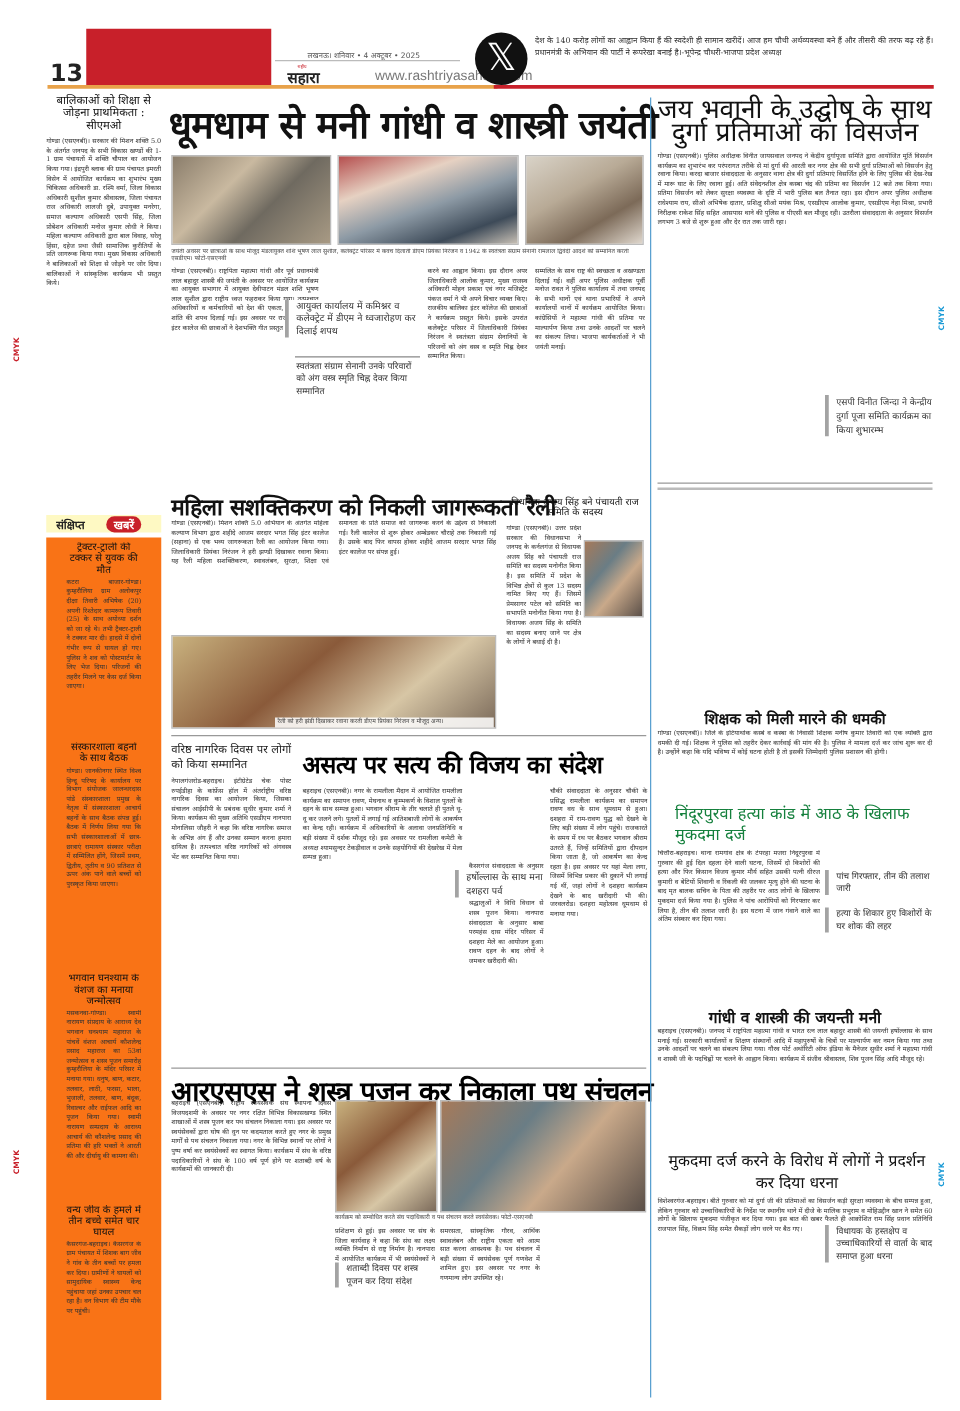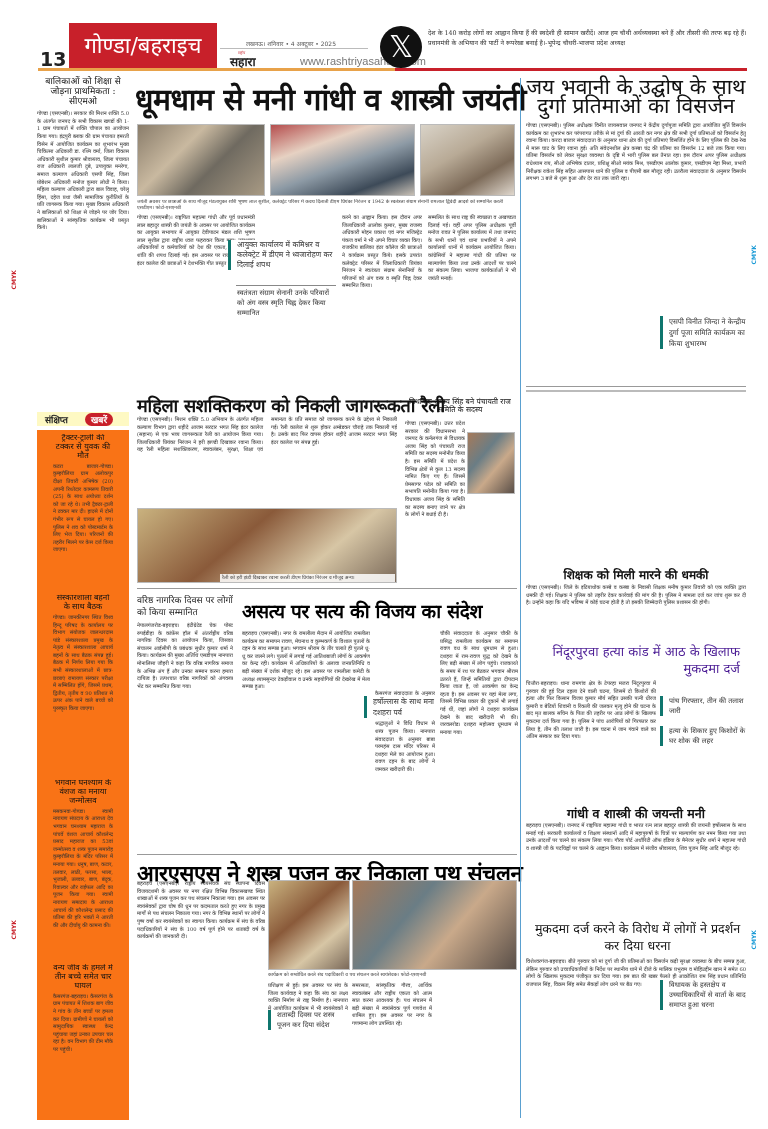--- a/index.html
+++ b/index.html
@@ -9,30 +9,29 @@
   .body-text { font-family: "DejaVu Serif", serif; font-size: 5.2px; line-height: 7.6px; color: #333; text-align: justify; overflow: hidden; }
   .hl { font-family: "DejaVu Sans", sans-serif; color: #111; text-align: center; line-height: 1.12; }
   .photo { background: linear-gradient(135deg, #8a7d6b 0%, #c9b9a0 35%, #6f6a60 60%, #a89a84 100%); border: 1px solid #bbb; }
   .photo.b { background: linear-gradient(160deg, #b54e4e 0%, #e6d1c2 30%, #8d9aa5 55%, #3d4a58 80%, #c8c0b5 100%); }
   .photo.c { background: linear-gradient(150deg, #d9d3c8 0%, #b8aa96 40%, #7c6a58 70%, #e0d8ce 100%); }
   .photo.d { background: linear-gradient(140deg, #c9b27f 0%, #8a5a3a 40%, #d7c6a5 70%, #7b6a5a 100%); }
   .photo.e { background: linear-gradient(130deg, #a67a5a 0%, #6a7d85 35%, #c9a98a 60%, #5a4f48 100%); }
   .caption { font-family: "DejaVu Serif", serif; font-size: 4.8px; color: #444; line-height: 6px; }
   .vrule { position: absolute; width: 1px; background: #5aa0d0; }
   .hrule { position: absolute; height: 1px; background: #999; }
-  .pull { border-left: 3px solid #0f766e; padding-left: 6px; font-family: "DejaVu Sans", sans-serif; color: #333; }
+  .pull { border-left: 3px solid #a3a3a3; padding-left: 6px; font-family: "DejaVu Sans", sans-serif; color: #333; }
   .cmyk { position: absolute; font-size: 6px; font-weight: bold; writing-mode: vertical-rl; transform: rotate(180deg); }
 </style>
 </head>
 <body>
 
 <div class="abs" style="left:0;top:0;width:768px;height:72px;">
   <div class="abs" style="left:40px;top:48px;font-size:19px;font-weight:bold;color:#222;">13</div>
   <div class="abs" style="left:69px;top:23px;width:148px;height:45px;background:#c8202a;"></div>
-  <div class="abs" style="left:69px;top:29px;width:148px;text-align:center;font-family:'DejaVu Serif',serif;font-size:22px;color:#fff;">गोण्डा/बहराइच</div>
   <div class="abs" style="left:246px;top:40px;font-size:6px;color:#555;">लखनऊ। शनिवार • 4 अक्टूबर • 2025</div>
   <div class="abs" style="left:220px;top:48px;width:148px;height:1px;background:#bbb;"></div>
   <div class="abs" style="left:238px;top:50px;font-size:3.5px;color:#c8202a;">राष्ट्रीय</div>
   <div class="abs" style="left:230px;top:53px;font-size:12px;font-weight:bold;color:#222;">सहारा</div>
   <div class="abs" style="left:300px;top:55px;font-family:'Liberation Sans',sans-serif;font-size:11px;color:#777;">www.rashtriyasahara.com</div>
   <div class="abs" style="left:380px;top:26px;width:42px;height:42px;border-radius:50%;background:#111;color:#fff;font-size:30px;line-height:42px;text-align:center;font-family:'DejaVu Sans',sans-serif;">𝕏</div>
   <div class="abs" style="left:428px;top:28px;width:320px;font-family:'DejaVu Serif',serif;font-size:6.3px;line-height:10px;color:#333;">देश के 140 करोड़ लोगों का आह्वान किया हैं की स्वदेशी ही सामान खरीदें। आज हम चौथी अर्थव्यवस्था बने हैं और तीसरी की तरफ बढ़ रहे हैं। प्रधानमंत्री के अभियान की पार्टी ने रूपरेखा बनाई है।-भूपेन्द्र चौधरी-भाजपा प्रदेश अध्यक्ष</div>
   <div class="abs" style="left:38px;top:68px;width:360px;height:3px;background:#e8a24a;"></div>
   <div class="abs" style="left:395px;top:68px;width:352px;height:3px;background:#c8202a;"></div>
 </div>
@@ -119,21 +118,21 @@
 <div class="abs body-text" style="left:526px;top:122px;width:220px;height:140px;">गोण्डा (एसएनबी)। पुलिस अधीक्षक विनीत जायसवाल जनपद ने केंद्रीय दुर्गापूजा समिति द्वारा आयोजित मूर्ति विसर्जन कार्यक्रम का शुभारंभ कर परंपरागत तरीके से मां दुर्गा की आरती कर नगर क्षेत्र की सभी दुर्गा प्रतिमाओं को विसर्जन हेतु रवाना किया। करदा बाजार संवाददाता के अनुसार थाना क्षेत्र की दुर्गा प्रतिमाएं विसर्जित होने के लिए पुलिस की देख-रेख में मारू घाट के लिए रवाना हुई। अति संवेदनशील क्षेत्र कस्बा चंद्र की प्रतिमा का विसर्जन 12 बजे तक किया गया। प्रतिमा विसर्जन को लेकर सुरक्षा व्यवस्था के दृष्टि में भारी पुलिस बल तैनात रहा। इस दौरान अपर पुलिस अधीक्षक राधेश्याम राय, सीओ अभिषेक दातार, प्रशिक्षु सीओ मयंक मिश्र, एसडीएम आलोक कुमार, एसडीएम नेहा मिश्रा, प्रभारी निरीक्षक राकेश सिंह सहित आसपास थाने की पुलिस व पीएसी बल मौजूद रही। उतरौला संवाददाता के अनुसार विसर्जन लगभग 3 बजे से शुरू हुआ और देर रात तक जारी रहा।</div>
 <div class="abs body-text" style="left:526px;top:264px;width:130px;height:118px;"></div>
 <div class="abs pull" style="left:660px;top:288px;width:88px;font-size:7.2px;line-height:11px;margin-top:28px;">एसपी विनीत जिन्दा ने केन्द्रीय दुर्गा पूजा समिति कार्यक्रम का किया शुभारम्भ</div>
 
 <div class="hrule" style="left:526px;top:386px;width:220px;"></div>
 <div class="abs photo" style="left:526px;top:390px;width:220px;height:0;"></div>
 
 <div class="abs" style="left:526px;top:566px;width:220px;text-align:center;font-family:'DejaVu Sans',sans-serif;font-size:12px;font-weight:bold;color:#111;">शिक्षक को मिली मारने की धमकी</div>
 <div class="abs body-text" style="left:526px;top:584px;width:220px;height:60px;">गोण्डा (एसएनबी)। जिले के इटियाथोक कस्बे व कस्बा के निवासी शिक्षक मनीष कुमार तिवारी को एक व्यक्ति द्वारा धमकी दी गई। शिक्षक ने पुलिस को तहरीर देकर कार्रवाई की मांग की है। पुलिस ने मामला दर्ज कर जांच शुरू कर दी है। उन्होंने कहा कि यदि भविष्य में कोई घटना होती है तो इसकी जिम्मेदारी पुलिस प्रशासन की होगी।</div>
 
-<div class="abs" style="left:540px;top:643px;width:200px;text-align:right;font-family:'DejaVu Serif',serif;font-size:13px;line-height:17px;color:#4c1d95;">निंदूरपुरवा हत्या कांड में आठ के खिलाफ मुकदमा दर्ज</div>
+<div class="abs" style="left:540px;top:643px;width:200px;text-align:left;font-family:'DejaVu Serif',serif;font-size:13px;line-height:17px;color:#15803d;">निंदूरपुरवा हत्या कांड में आठ के खिलाफ मुकदमा दर्ज</div>
 <div class="abs body-text" style="left:526px;top:680px;width:130px;height:100px;">चित्तौरा-बहराइच। थाना रामगांव क्षेत्र के टेपरहा मजरा निंदूरपुरवा में गुरुवार की हुई दिल दहला देने वाली घटना, जिसमें दो किशोरों की हत्या और फिर किसान विजय कुमार मौर्य सहित उसकी पत्नी धीरज कुमारी व बेटियों शिवानी व रिंकली की जलकर मृत्यु होने की घटना के बाद मृत बालक सचिन के पिता की तहरीर पर आठ लोगों के खिलाफ मुकदमा दर्ज किया गया है। पुलिस ने पांच आरोपियों को गिरफ्तार कर लिया है, तीन की तलाश जारी है। इस घटना में जान गंवाने वाले का अंतिम संस्कार कर दिया गया।</div>
 <div class="abs pull" style="left:660px;top:696px;width:88px;font-size:7px;line-height:10px;">पांच गिरफ्तार, तीन की तलाश जारी</div>
 <div class="abs pull" style="left:660px;top:726px;width:88px;font-size:7px;line-height:10px;">हत्या के शिकार हुए किशोरों के घर शोक की लहर</div>
 
 <div class="abs" style="left:526px;top:805px;width:220px;text-align:center;font-family:'DejaVu Sans',sans-serif;font-size:12.5px;font-weight:bold;color:#111;">गांधी व शास्त्री की जयन्ती मनी</div>
 <div class="abs body-text" style="left:526px;top:822px;width:220px;height:90px;">बहराइच (एसएनबी)। जनपद में राष्ट्रपिता महात्मा गांधी व भारत रत्न लाल बहादुर शास्त्री की जयन्ती हर्षोल्लास के साथ मनाई गई। सरकारी कार्यालयों व शिक्षण संस्थानों आदि में महापुरुषों के चित्रों पर माल्यार्पण कर नमन किया गया तथा उनके आदर्शों पर चलने का संकल्प लिया गया। गौरव पोर्ट अथॉरिटी ऑफ इंडिया के मैनेजर सुधीर शर्मा ने महात्मा गांधी व शास्त्री जी के पदचिह्नों पर चलने के आह्वान किया। कार्यक्रम में संजीव श्रीवास्तव, शिव पूजन सिंह आदि मौजूद रहे।</div>
 
 <div class="abs" style="left:530px;top:920px;width:215px;text-align:center;font-family:'DejaVu Serif',serif;font-size:12.5px;line-height:17px;color:#111;">मुकदमा दर्ज करने के विरोध में लोगों ने प्रदर्शन कर दिया धरना</div>
 <div class="abs body-text" style="left:526px;top:958px;width:220px;height:160px;">विशेश्वरगंज-बहराइच। बीते गुरुवार को मां दुर्गा जी की प्रतिमाओं का विसर्जन कड़ी सुरक्षा व्यवस्था के बीच सम्पन्न हुआ, लेकिन गुरुवार को उच्चाधिकारियों के निर्देश पर स्थानीय थाने में दीजे के मालिक प्रभुराम व मोहिउद्दीन खान ने समेत 60 लोगों के खिलाफ मुकदमा पंजीकृत कर दिया गया। इस बात की खबर फैलते ही आक्रोशित राम सिंह प्रधान प्रतिनिधि राजपाल सिंह, विक्रम सिंह समेत सैकड़ों लोग धरने पर बैठ गए।</div>
 <div class="abs pull" style="left:660px;top:980px;width:88px;font-size:7px;line-height:10px;background:#fff;">विधायक के हस्तक्षेप व उच्चाधिकारियों से वार्ता के बाद समाप्त हुआ धरना</div>

